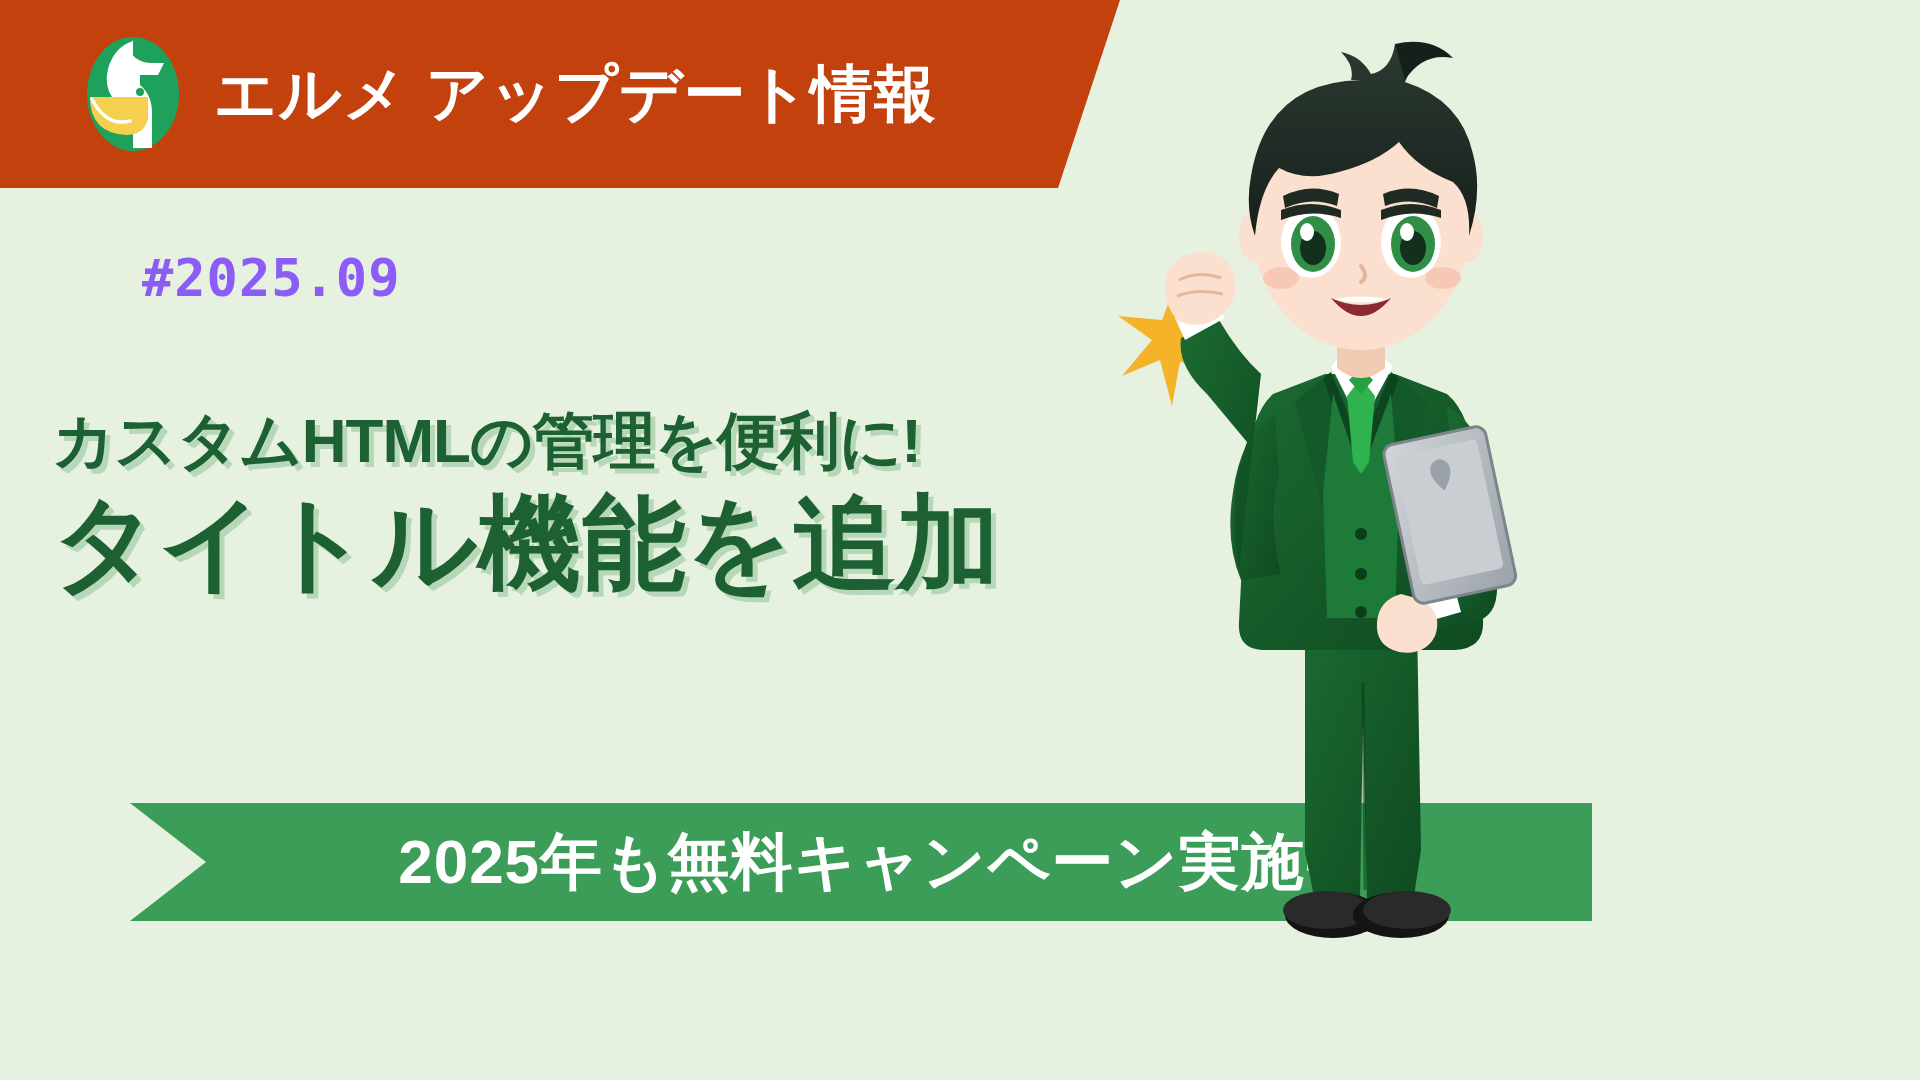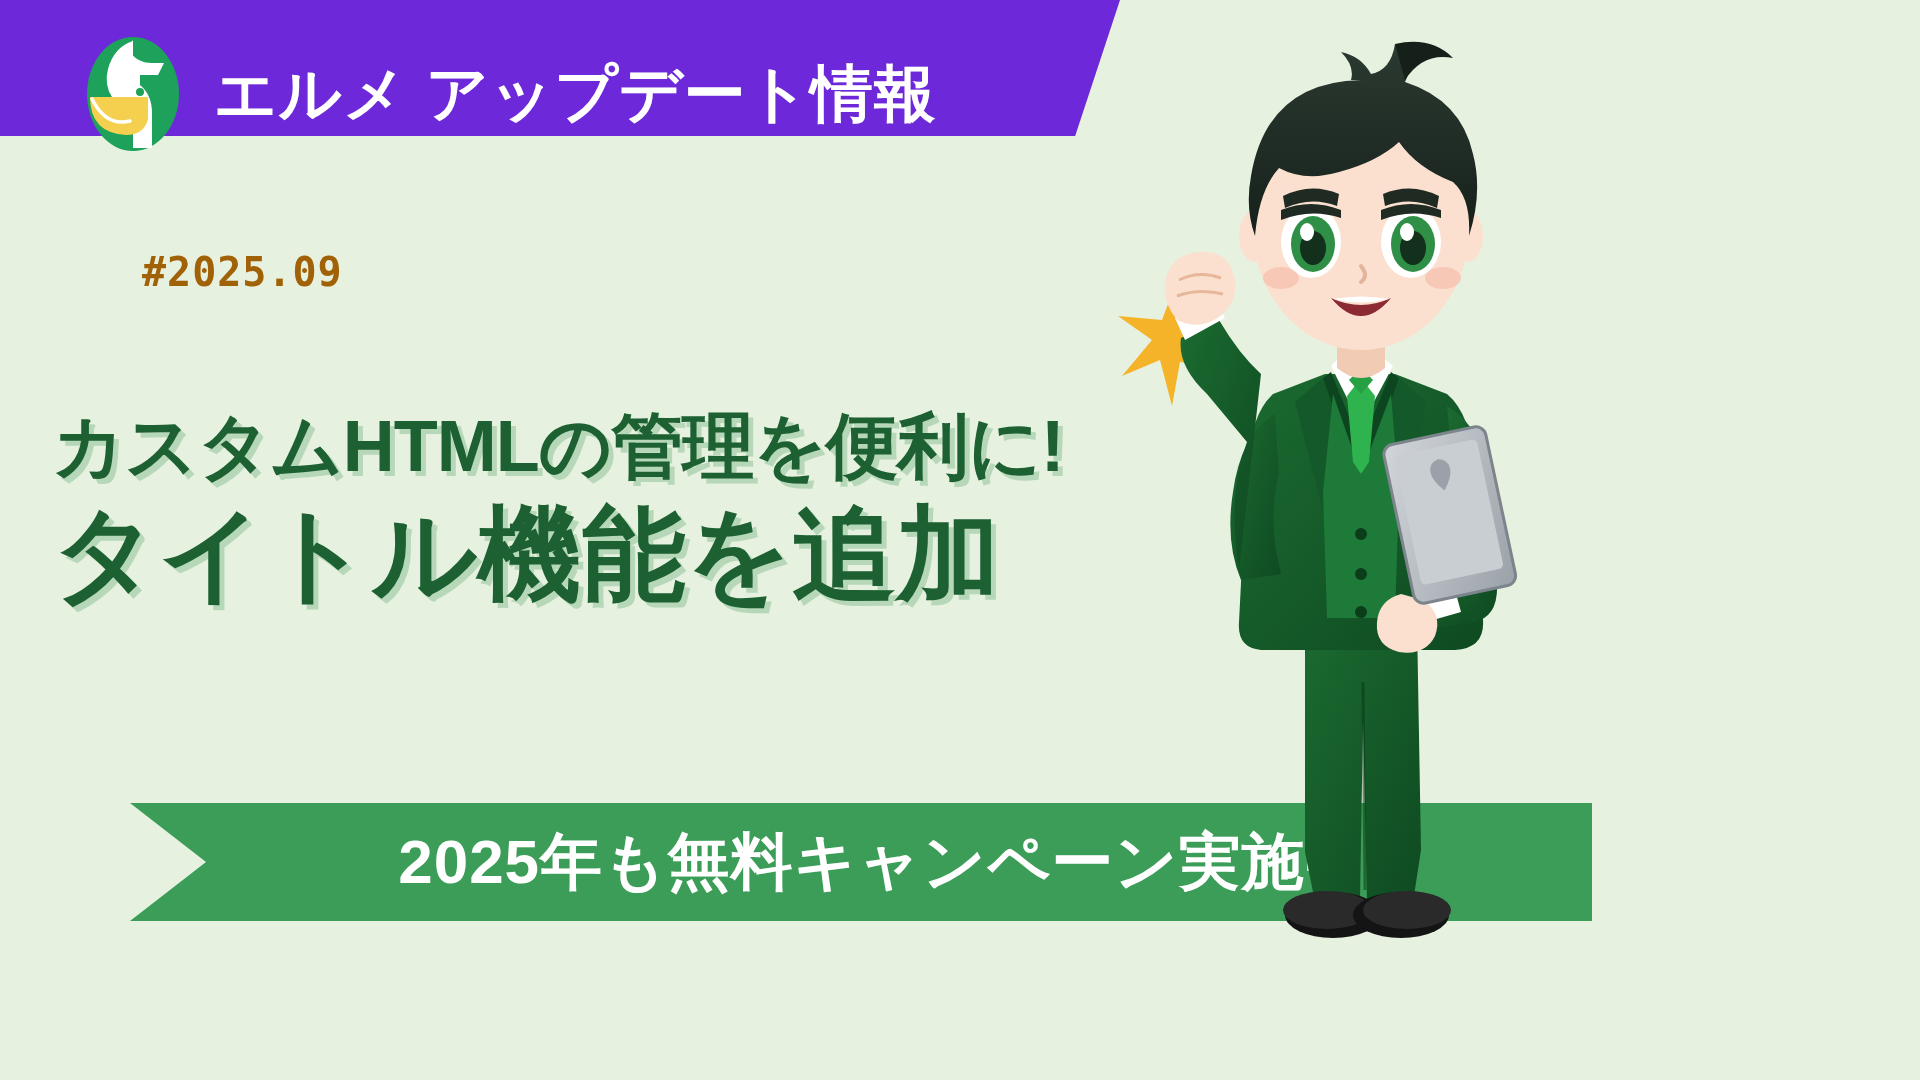--- a/index.html
+++ b/index.html
@@ -6,22 +6,22 @@
   body{
     width:1920px;height:1080px;overflow:hidden;
     font-family:"Liberation Sans","DejaVu Sans",sans-serif;
     background:#e7f1df;
     position:relative;
   }
   #stage{position:absolute;inset:0;background:#e7f1df;}
 
   
   .header-banner{
-    position:absolute;left:0;top:0;width:1120px;height:136px;
-    background:#6d28d9;
+    position:absolute;left:0;top:0;width:1120px;height:188px;
+    background:#c2410c;
     clip-path:polygon(0 0, 1120px 0, 1058px 188px, 0 188px);
     z-index:5;
   }
   .header-inner{
     position:absolute;left:0;top:0;width:1000px;height:188px;
     display:flex;align-items:center;gap:26px;padding-left:78px;box-sizing:border-box;
   }
   .logo-mark{
     position:relative;width:110px;height:118px;flex:0 0 auto;
   }
@@ -29,32 +29,32 @@
   .header-title{
     color:#ffffff;font-weight:700;font-size:62px;letter-spacing:1px;
     white-space:nowrap;line-height:1;
     text-shadow:0 0 0 rgba(0,0,0,0);
   }
 
   
   .issue-tag{
     position:absolute;left:142px;top:252px;z-index:6;
     font-family:"DejaVu Sans Mono","Liberation Mono",monospace;
-    font-weight:700;font-size:40px;color:#a16207;letter-spacing:1px;
+    font-weight:700;font-size:52px;color:#8b5cf6;letter-spacing:1px;
     line-height:1;
   }
 
   
   .headline{
     position:absolute;left:52px;top:408px;z-index:6;
     color:#1d6132;line-height:1.08;font-weight:700;
     text-shadow:5px 5px 0 rgba(122,186,140,.45);
     white-space:nowrap;
   }
-  .headline .l1{font-size:72px;display:block;letter-spacing:-1px;}
+  .headline .l1{font-size:62px;display:block;letter-spacing:-1px;}
   .headline .l2{font-size:104px;display:block;letter-spacing:0px;margin-top:12px;}
 
   
   .ribbon{
     position:absolute;left:130px;top:803px;width:1462px;height:118px;z-index:6;
     background:#3b9d57;
     clip-path:polygon(0 0, 1462px 0, 1462px 118px, 0 118px, 76px 59px);
     display:flex;align-items:center;justify-content:center;
   }
   .ribbon-text{

